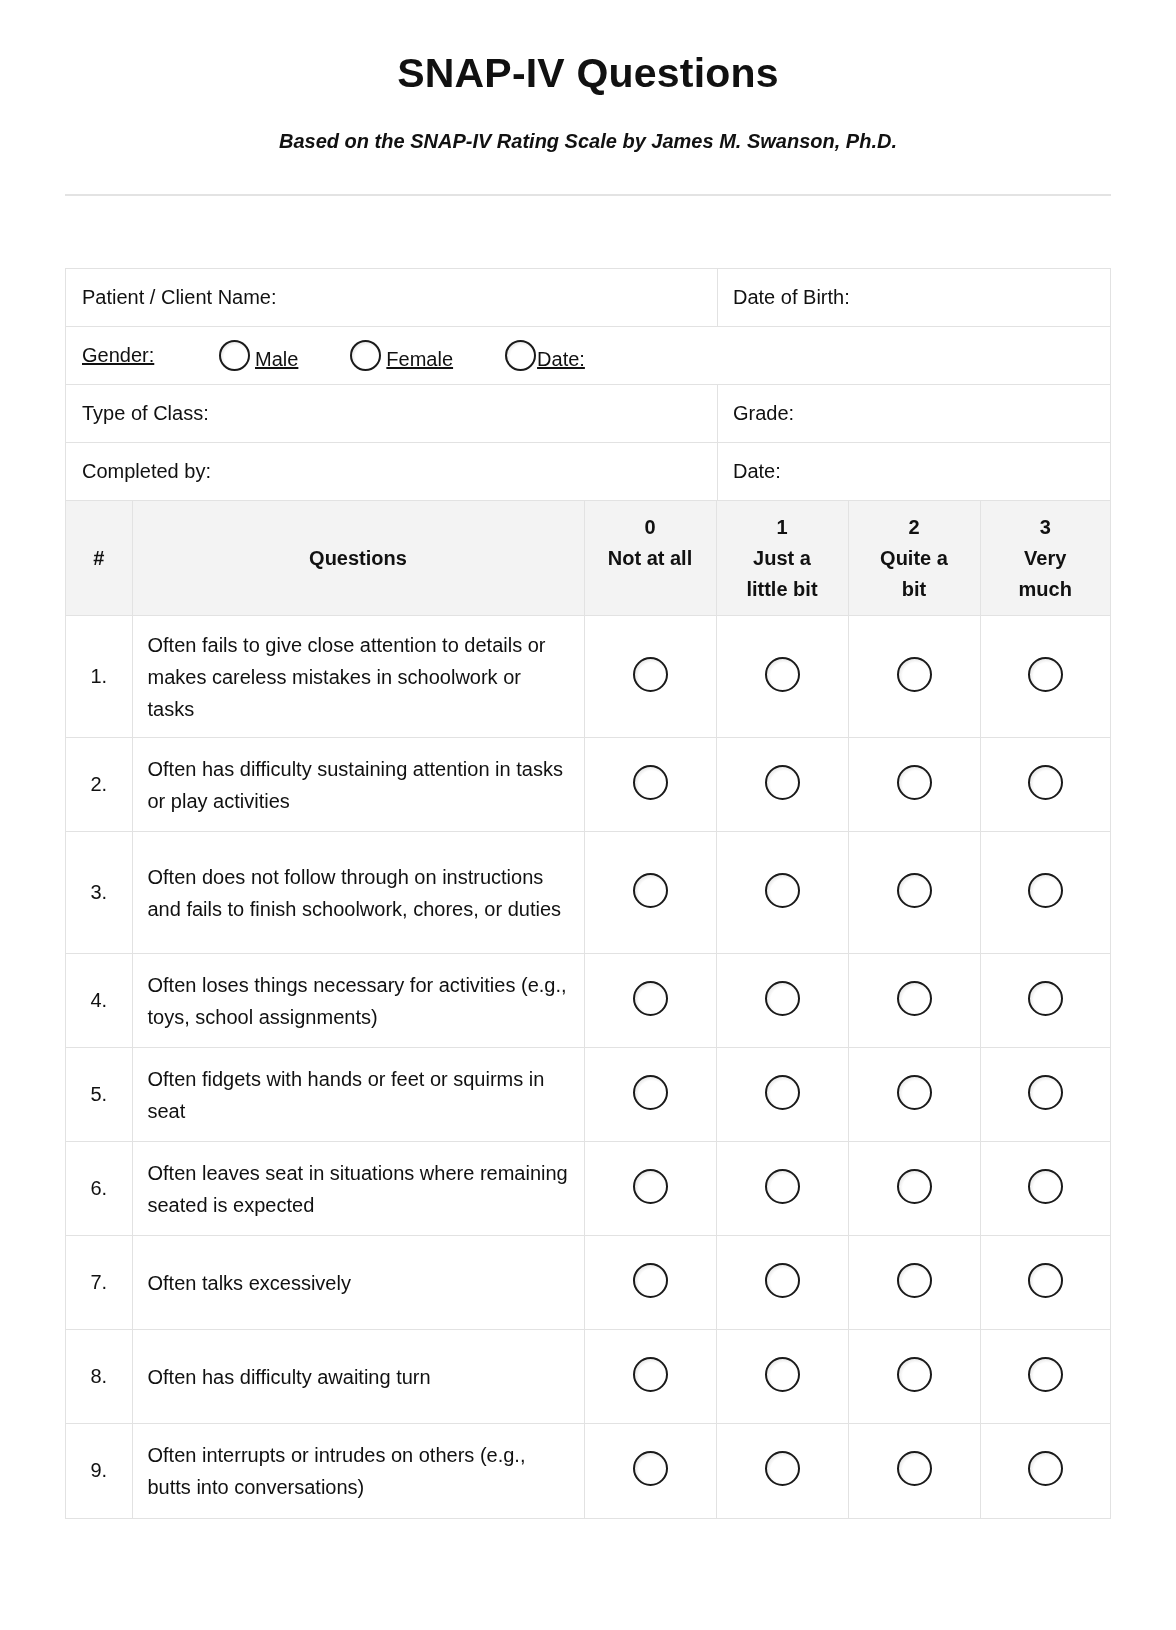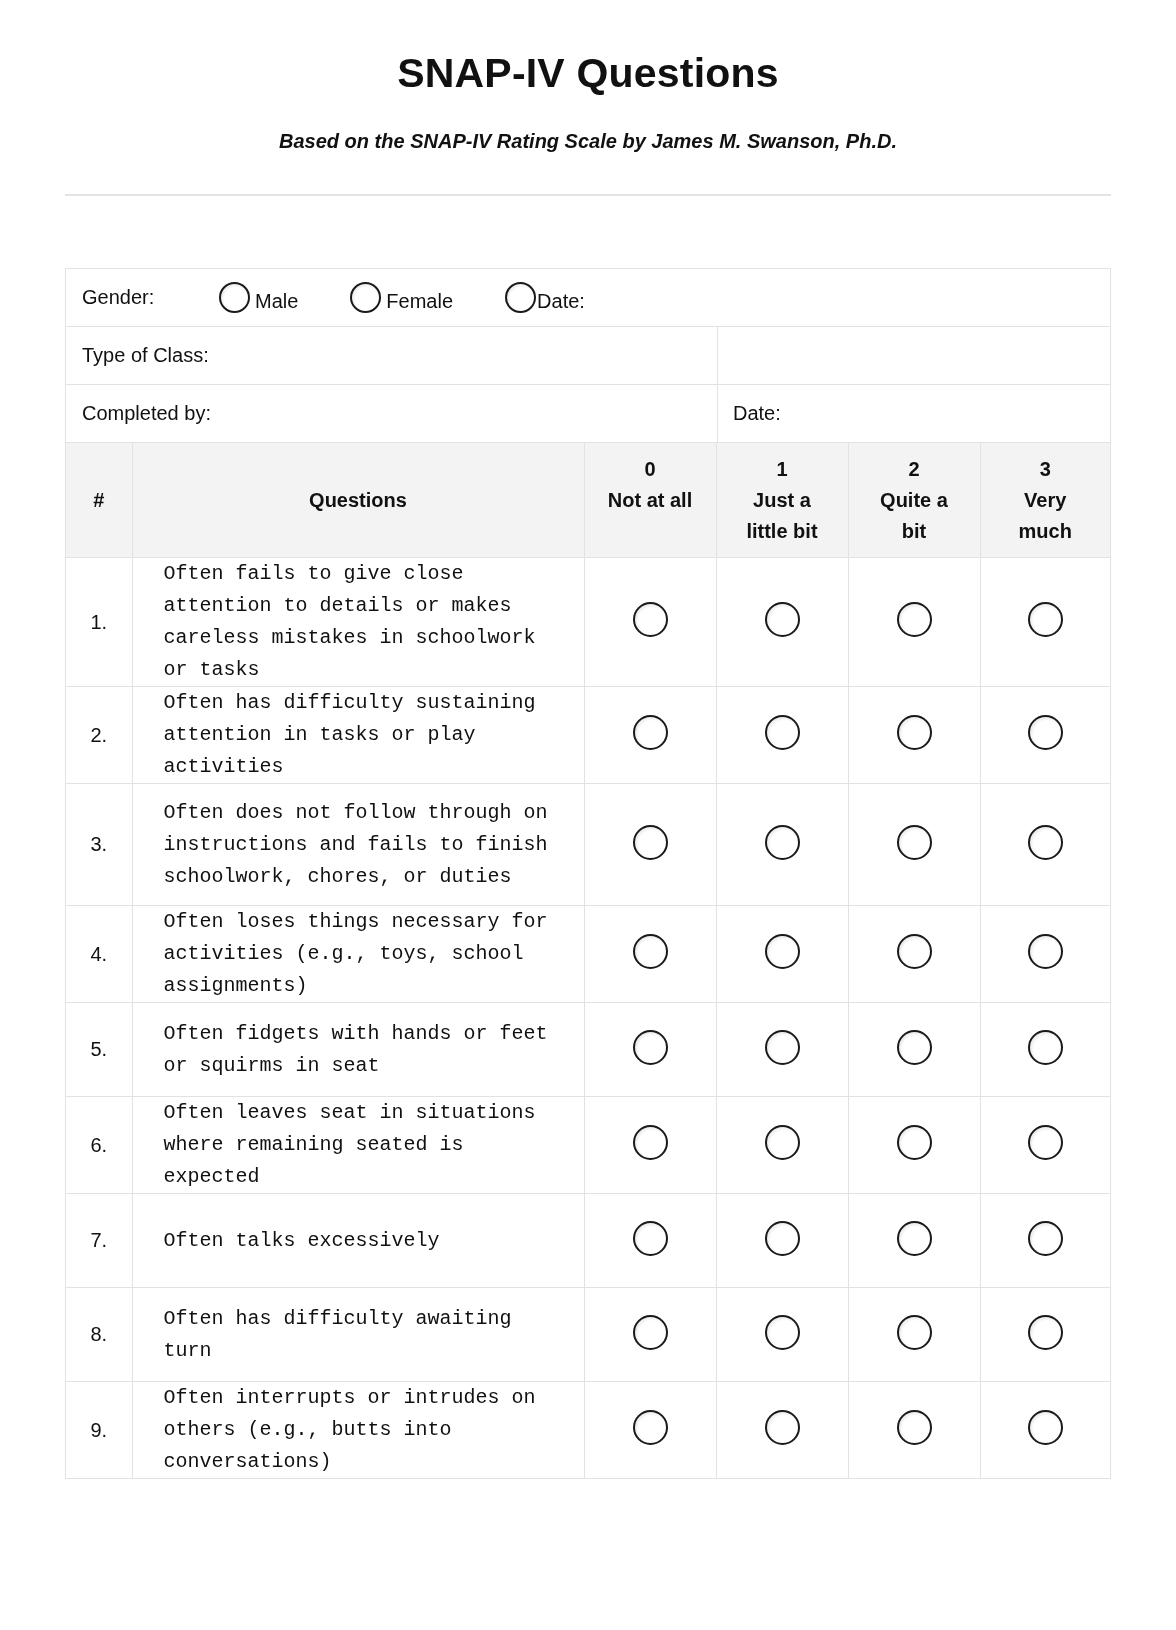--- a/index.html
+++ b/index.html
@@ -20,52 +20,60 @@
     background: #e3e3e3;
   }
   .form {
     position: absolute; top: 268px; left: 65px; width: 1046px;
     border: 1px solid #e2e2e2; box-sizing: border-box;
   }
   .frow { display: flex; border-bottom: 1px solid #e2e2e2; height: 57px; align-items: stretch; }
   .fcell { display: flex; align-items: center; padding-left: 16px; font-size: 20px; box-sizing: border-box; }
   .fcell.left { width: 652px; border-right: 1px solid #e2e2e2; }
   .fcell.right { flex: 1; padding-left: 15px; }
-  .fcell.full { width: 100%; }
+  .fcell.full { width: 100%; text-decoration: underline; }
   .gender-label { width: 137px; }
   .gopt { display: flex; align-items: flex-end; margin-right: 52px; }
   .gopt .lbl { margin-left: 5px; }
   .radio {
     display: inline-block; width: 31px; height: 31px; border-radius: 50%;
     border: 2px solid #1a1a1a; box-sizing: border-box;
     background: radial-gradient(circle at 55% 55%, #ffffff 55%, #d8d8d8 85%, #b0b0b0 100%);
   }
   .instr { font-weight: bold; font-size: 20px; }
   table.q {
     border-collapse: collapse; width: 100%; table-layout: fixed;
   }
   table.q th, table.q td { border: 1px solid #e2e2e2; font-size: 20px; }
   table.q tr:first-child th { border-top: none; }
   table.q th:first-child, table.q td:first-child { border-left: none; }
   table.q th:last-child, table.q td:last-child { border-right: none; }
   table.q tr:last-child td { border-bottom: none; }
   table.q th { background: #f3f3f3; font-weight: bold; text-align: center; line-height: 31px; height: 114px; padding: 0; }
   td.num { text-align: center; vertical-align: middle; }
-  td.qt { padding: 0 14px 0 31px; line-height: 32px; vertical-align: middle; font-family: Liberation Mono, monospace; }
+  td.qt { padding: 0 14px 0 15px; line-height: 32px; vertical-align: middle; }
   td.rc { text-align: center; vertical-align: middle; }
   td.rc .radio { width: 35px; height: 35px; }
 </style>
 </head>
 <body>
 
 <div class="title">SNAP-IV Questions</div>
 <div class="subtitle">Based on the SNAP-IV Rating Scale by James M. Swanson, Ph.D.</div>
 <div class="rule"></div>
 
 <div class="form">
+  <div class="frow">
+    <div class="fcell left">
+        <span>Patient / Client Name:</span>
+      </div>
+    <div class="fcell right">
+        <span>Date of Birth:</span>
+      </div>
+  </div>
   <div class="frow">
     <div class="fcell full">
       <span class="gender-label">Gender:</span>
       <span class="gopt">
           <span class="radio"></span>
           <span class="lbl">Male</span>
         </span>
       <span class="gopt">
           <span class="radio"></span>
           <span class="lbl">Female</span>
@@ -73,20 +81,23 @@
       <span class="gopt">
           <span class="radio"></span>
           <span class="lbl" style="margin-left:1px">Date:</span>
         </span>
     </div>
   </div>
   <div class="frow">
     <div class="fcell left">
         <span>Type of Class:</span>
       </div>
+    <div class="fcell right">
+        <span>Grade:</span>
+      </div>
   </div>
   <div class="frow">
     <div class="fcell left">
         <span>Completed by:</span>
       </div>
     <div class="fcell right">
         <span>Date:</span>
       </div>
   </div>
 

